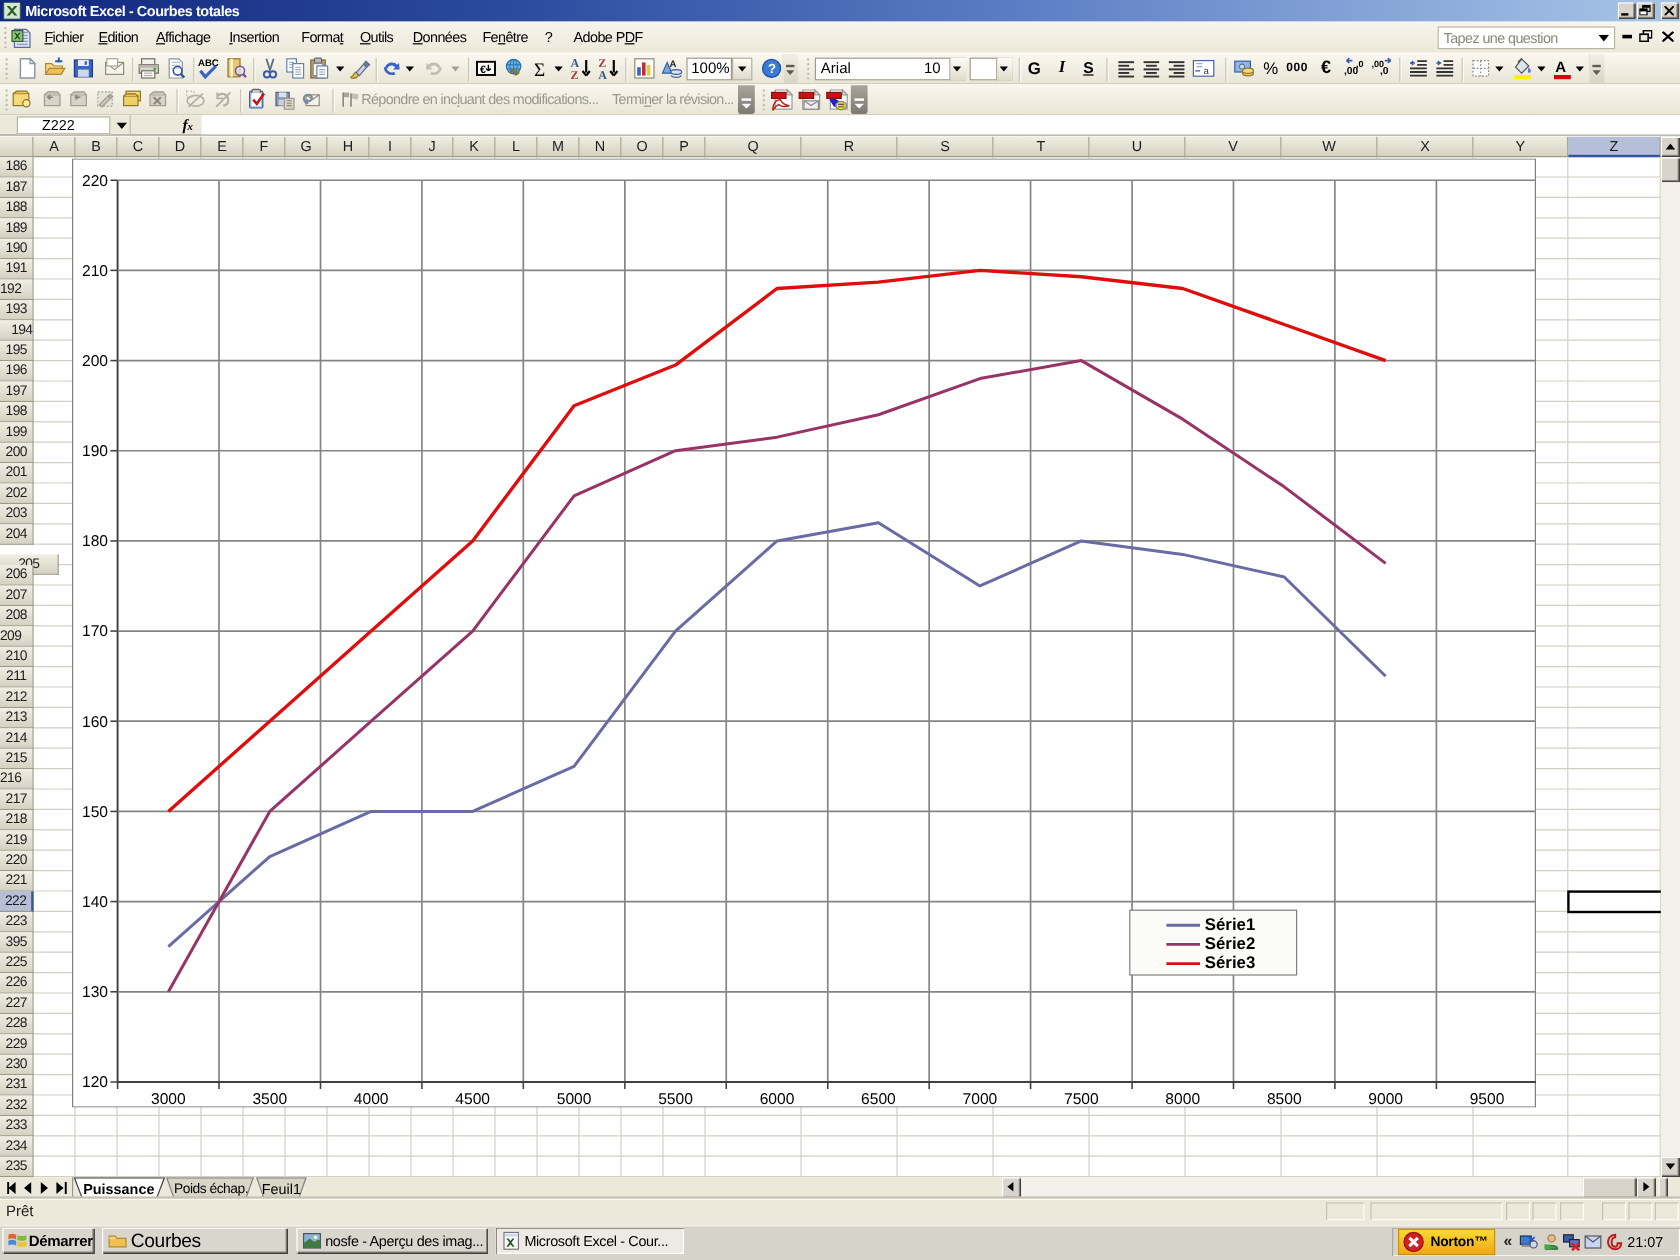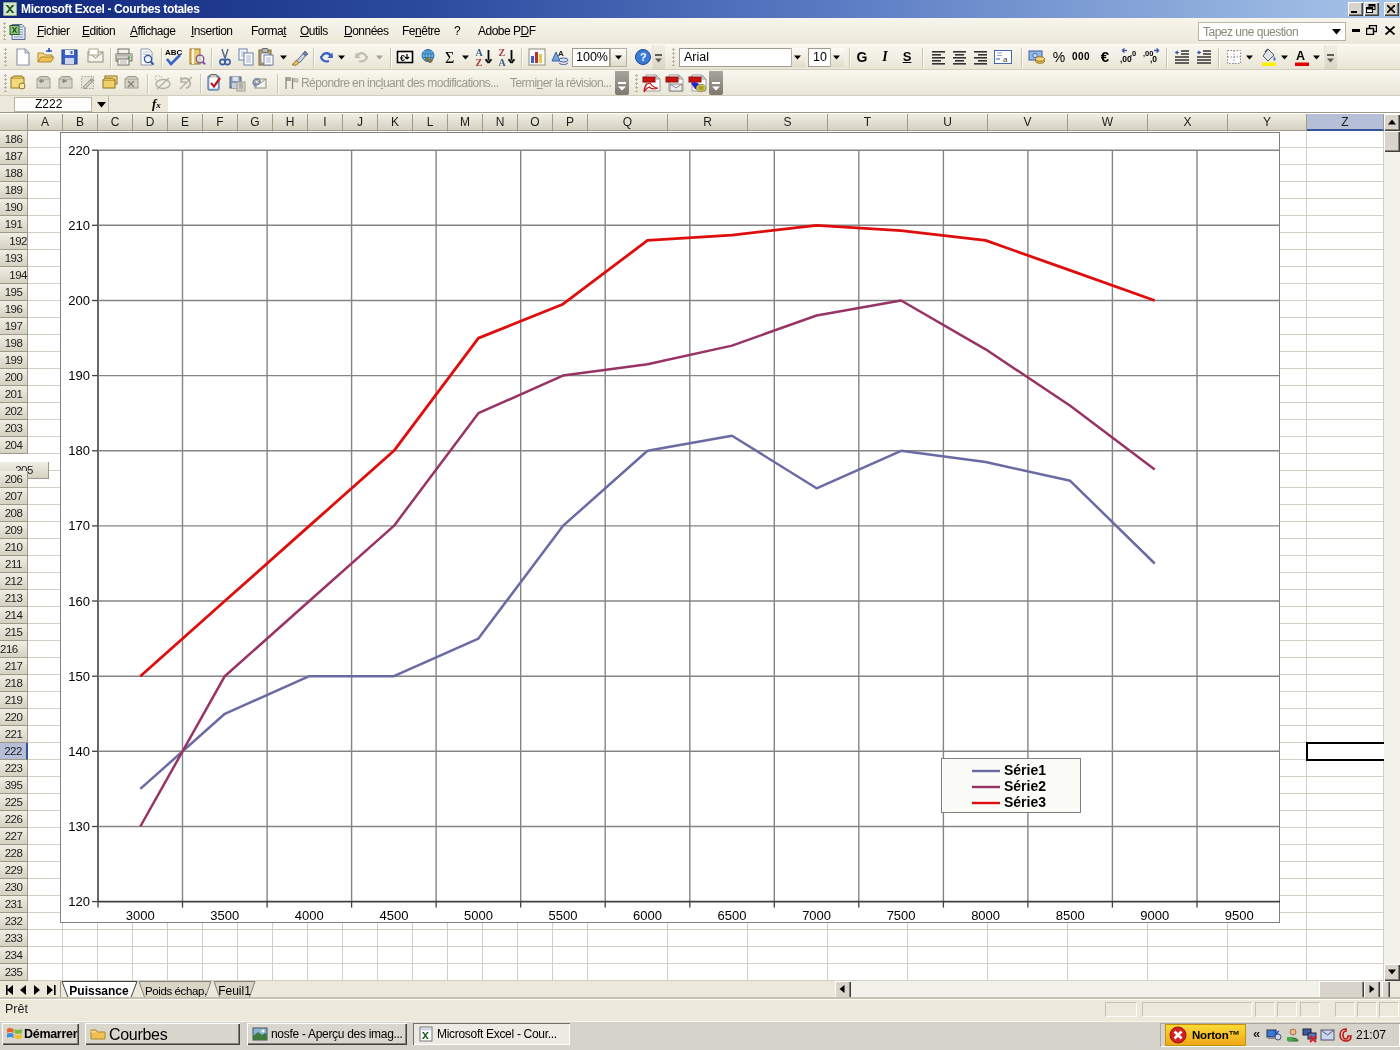--- a/index.html
+++ b/index.html
@@ -223,21 +223,21 @@
     <path d="M0 0.5 H7 L3.5 4.5 Z" fill="#5f5d50"></path>
   </svg>
 <div class="a handle" style="left:672px;top:48px;height:18px"></div>
 <div class="a" style="left:679px;top:48px;width:126px;height:19px;background:#fff;border:1px solid #9f9c8b"></div>
 <div class="a" style="left:684px;top:48px;height:19px;line-height:19px;font-size:12.5px">Arial</div>
 <div class="a" style="left:791px;top:48px;width:14px;height:19px;background:linear-gradient(#fdfcf7,#dfdccb);border-left:1px solid #b5b1a0"></div>
 <svg class="a" style="left:794px;top:55px" width="7" height="5" viewBox="0 0 7 5">
     <path d="M0 0.5 H7 L3.5 4.5 Z" fill="#000"></path>
   </svg>
 <div class="a" style="left:808px;top:48px;width:36px;height:19px;background:#fff;border:1px solid #9f9c8b"></div>
-<div class="a" style="left:813px;top:48px;height:19px;line-height:19px;font-size:12.5px">10</div>
+<div class="a" style="left:770px;top:48px;height:19px;line-height:19px;font-size:12.5px">10</div>
 <div class="a" style="left:830px;top:48px;width:14px;height:19px;background:linear-gradient(#fdfcf7,#dfdccb);border-left:1px solid #b5b1a0"></div>
 <svg class="a" style="left:833px;top:55px" width="7" height="5" viewBox="0 0 7 5">
     <path d="M0 0.5 H7 L3.5 4.5 Z" fill="#000"></path>
   </svg>
 <div class="a sep" style="left:849px;top:48px;height:20px"></div>
 <div class="a" style="left:855px;top:44px;width:14px;height:26px;line-height:26px;font-weight:bold;font-size:14px;text-align:center">G</div>
 <div class="a" style="left:878px;top:44px;width:14px;height:26px;line-height:26px;font-style:italic;font-weight:bold;font-size:14px;text-align:center;font-family:'Liberation Serif',serif">I</div>
 <div class="a" style="left:900px;top:44px;width:14px;height:26px;line-height:26px;font-weight:bold;font-size:13px;text-align:center;text-decoration:underline">S</div>
 <div class="a sep" style="left:922px;top:48px;height:20px"></div>
 <svg class="a" style="left:929px;top:47px" width="20" height="20" viewBox="0 0 20 20">
@@ -544,38 +544,38 @@
     <line x1="28" y1="815.5" x2="1384" y2="815.5" stroke="#d2cfc4"></line>
     <line x1="28" y1="832.5" x2="1384" y2="832.5" stroke="#d2cfc4"></line>
     <line x1="28" y1="849.5" x2="1384" y2="849.5" stroke="#d2cfc4"></line>
   </svg>
 <div class="a" style="left:0;top:131px;width:28px;height:17px;background:linear-gradient(#f0eee3,#d5d2c2);border-right:1px solid #9d9a89;border-bottom:1px solid #9d9a89;text-align:center;line-height:16px;font-size:11.5px;letter-spacing:-0.5px;color:#1c1c1c">186</div>
 <div class="a" style="left:0;top:148px;width:28px;height:17px;background:linear-gradient(#f0eee3,#d5d2c2);border-right:1px solid #9d9a89;border-bottom:1px solid #9d9a89;text-align:center;line-height:16px;font-size:11.5px;letter-spacing:-0.5px;color:#1c1c1c">187</div>
 <div class="a" style="left:0;top:165px;width:28px;height:17px;background:linear-gradient(#f0eee3,#d5d2c2);border-right:1px solid #9d9a89;border-bottom:1px solid #9d9a89;text-align:center;line-height:16px;font-size:11.5px;letter-spacing:-0.5px;color:#1c1c1c">188</div>
 <div class="a" style="left:0;top:182px;width:28px;height:17px;background:linear-gradient(#f0eee3,#d5d2c2);border-right:1px solid #9d9a89;border-bottom:1px solid #9d9a89;text-align:center;line-height:16px;font-size:11.5px;letter-spacing:-0.5px;color:#1c1c1c">189</div>
 <div class="a" style="left:0;top:199px;width:28px;height:17px;background:linear-gradient(#f0eee3,#d5d2c2);border-right:1px solid #9d9a89;border-bottom:1px solid #9d9a89;text-align:center;line-height:16px;font-size:11.5px;letter-spacing:-0.5px;color:#1c1c1c">190</div>
 <div class="a" style="left:0;top:216px;width:28px;height:17px;background:linear-gradient(#f0eee3,#d5d2c2);border-right:1px solid #9d9a89;border-bottom:1px solid #9d9a89;text-align:center;line-height:16px;font-size:11.5px;letter-spacing:-0.5px;color:#1c1c1c">191</div>
-<div class="a" style="left:0;top:233px;width:28px;height:17px;background:linear-gradient(#f0eee3,#d5d2c2);border-right:1px solid #9d9a89;border-bottom:1px solid #9d9a89;text-align:right;line-height:16px;font-size:11.5px;letter-spacing:-0.5px;color:#1c1c1c">192</div>
+<div class="a" style="left:0;top:233px;width:28px;height:17px;background:linear-gradient(#f0eee3,#d5d2c2);border-right:1px solid #9d9a89;border-bottom:1px solid #9d9a89;text-align:left;line-height:16px;font-size:11.5px;letter-spacing:-0.5px;color:#1c1c1c">192</div>
 <div class="a" style="left:0;top:250px;width:28px;height:17px;background:linear-gradient(#f0eee3,#d5d2c2);border-right:1px solid #9d9a89;border-bottom:1px solid #9d9a89;text-align:center;line-height:16px;font-size:11.5px;letter-spacing:-0.5px;color:#1c1c1c">193</div>
 <div class="a" style="left:0;top:267px;width:28px;height:17px;background:linear-gradient(#f0eee3,#d5d2c2);border-right:1px solid #9d9a89;border-bottom:1px solid #9d9a89;text-align:right;line-height:16px;font-size:11.5px;letter-spacing:-0.5px;color:#1c1c1c">194</div>
 <div class="a" style="left:0;top:284px;width:28px;height:17px;background:linear-gradient(#f0eee3,#d5d2c2);border-right:1px solid #9d9a89;border-bottom:1px solid #9d9a89;text-align:center;line-height:16px;font-size:11.5px;letter-spacing:-0.5px;color:#1c1c1c">195</div>
 <div class="a" style="left:0;top:301px;width:28px;height:17px;background:linear-gradient(#f0eee3,#d5d2c2);border-right:1px solid #9d9a89;border-bottom:1px solid #9d9a89;text-align:center;line-height:16px;font-size:11.5px;letter-spacing:-0.5px;color:#1c1c1c">196</div>
 <div class="a" style="left:0;top:318px;width:28px;height:17px;background:linear-gradient(#f0eee3,#d5d2c2);border-right:1px solid #9d9a89;border-bottom:1px solid #9d9a89;text-align:center;line-height:16px;font-size:11.5px;letter-spacing:-0.5px;color:#1c1c1c">197</div>
 <div class="a" style="left:0;top:335px;width:28px;height:17px;background:linear-gradient(#f0eee3,#d5d2c2);border-right:1px solid #9d9a89;border-bottom:1px solid #9d9a89;text-align:center;line-height:16px;font-size:11.5px;letter-spacing:-0.5px;color:#1c1c1c">198</div>
 <div class="a" style="left:0;top:352px;width:28px;height:17px;background:linear-gradient(#f0eee3,#d5d2c2);border-right:1px solid #9d9a89;border-bottom:1px solid #9d9a89;text-align:center;line-height:16px;font-size:11.5px;letter-spacing:-0.5px;color:#1c1c1c">199</div>
 <div class="a" style="left:0;top:369px;width:28px;height:17px;background:linear-gradient(#f0eee3,#d5d2c2);border-right:1px solid #9d9a89;border-bottom:1px solid #9d9a89;text-align:center;line-height:16px;font-size:11.5px;letter-spacing:-0.5px;color:#1c1c1c">200</div>
 <div class="a" style="left:0;top:386px;width:28px;height:17px;background:linear-gradient(#f0eee3,#d5d2c2);border-right:1px solid #9d9a89;border-bottom:1px solid #9d9a89;text-align:center;line-height:16px;font-size:11.5px;letter-spacing:-0.5px;color:#1c1c1c">201</div>
 <div class="a" style="left:0;top:403px;width:28px;height:17px;background:linear-gradient(#f0eee3,#d5d2c2);border-right:1px solid #9d9a89;border-bottom:1px solid #9d9a89;text-align:center;line-height:16px;font-size:11.5px;letter-spacing:-0.5px;color:#1c1c1c">202</div>
 <div class="a" style="left:0;top:420px;width:28px;height:17px;background:linear-gradient(#f0eee3,#d5d2c2);border-right:1px solid #9d9a89;border-bottom:1px solid #9d9a89;text-align:center;line-height:16px;font-size:11.5px;letter-spacing:-0.5px;color:#1c1c1c">203</div>
 <div class="a" style="left:0;top:437px;width:28px;height:17px;background:linear-gradient(#f0eee3,#d5d2c2);border-right:1px solid #9d9a89;border-bottom:1px solid #9d9a89;text-align:center;line-height:16px;font-size:11.5px;letter-spacing:-0.5px;color:#1c1c1c">204</div>
 <div class="a" style="left:0;top:462px;width:49px;height:17px;background:linear-gradient(#f0eee3,#d5d2c2);border-right:1px solid #9d9a89;border-bottom:1px solid #9d9a89;text-align:center;line-height:16px;font-size:11.5px;letter-spacing:-0.5px;color:#1c1c1c">205</div>
 <div class="a" style="left:0;top:471px;width:28px;height:17px;background:linear-gradient(#f0eee3,#d5d2c2);border-right:1px solid #9d9a89;border-bottom:1px solid #9d9a89;text-align:center;line-height:16px;font-size:11.5px;letter-spacing:-0.5px;color:#1c1c1c">206</div>
 <div class="a" style="left:0;top:488px;width:28px;height:17px;background:linear-gradient(#f0eee3,#d5d2c2);border-right:1px solid #9d9a89;border-bottom:1px solid #9d9a89;text-align:center;line-height:16px;font-size:11.5px;letter-spacing:-0.5px;color:#1c1c1c">207</div>
 <div class="a" style="left:0;top:505px;width:28px;height:17px;background:linear-gradient(#f0eee3,#d5d2c2);border-right:1px solid #9d9a89;border-bottom:1px solid #9d9a89;text-align:center;line-height:16px;font-size:11.5px;letter-spacing:-0.5px;color:#1c1c1c">208</div>
-<div class="a" style="left:0;top:522px;width:28px;height:17px;background:linear-gradient(#f0eee3,#d5d2c2);border-right:1px solid #9d9a89;border-bottom:1px solid #9d9a89;text-align:center;line-height:16px;font-size:11.5px;letter-spacing:-0.5px;color:#1c1c1c">209</div>
+<div class="a" style="left:0;top:522px;width:28px;height:17px;background:linear-gradient(#f0eee3,#d5d2c2);border-right:1px solid #9d9a89;border-bottom:1px solid #9d9a89;text-align:left;line-height:16px;font-size:11.5px;letter-spacing:-0.5px;color:#1c1c1c">209</div>
 <div class="a" style="left:0;top:539px;width:28px;height:17px;background:linear-gradient(#f0eee3,#d5d2c2);border-right:1px solid #9d9a89;border-bottom:1px solid #9d9a89;text-align:center;line-height:16px;font-size:11.5px;letter-spacing:-0.5px;color:#1c1c1c">210</div>
 <div class="a" style="left:0;top:556px;width:28px;height:17px;background:linear-gradient(#f0eee3,#d5d2c2);border-right:1px solid #9d9a89;border-bottom:1px solid #9d9a89;text-align:center;line-height:16px;font-size:11.5px;letter-spacing:-0.5px;color:#1c1c1c">211</div>
 <div class="a" style="left:0;top:573px;width:28px;height:17px;background:linear-gradient(#f0eee3,#d5d2c2);border-right:1px solid #9d9a89;border-bottom:1px solid #9d9a89;text-align:center;line-height:16px;font-size:11.5px;letter-spacing:-0.5px;color:#1c1c1c">212</div>
 <div class="a" style="left:0;top:590px;width:28px;height:17px;background:linear-gradient(#f0eee3,#d5d2c2);border-right:1px solid #9d9a89;border-bottom:1px solid #9d9a89;text-align:center;line-height:16px;font-size:11.5px;letter-spacing:-0.5px;color:#1c1c1c">213</div>
 <div class="a" style="left:0;top:607px;width:28px;height:17px;background:linear-gradient(#f0eee3,#d5d2c2);border-right:1px solid #9d9a89;border-bottom:1px solid #9d9a89;text-align:center;line-height:16px;font-size:11.5px;letter-spacing:-0.5px;color:#1c1c1c">214</div>
 <div class="a" style="left:0;top:624px;width:28px;height:17px;background:linear-gradient(#f0eee3,#d5d2c2);border-right:1px solid #9d9a89;border-bottom:1px solid #9d9a89;text-align:center;line-height:16px;font-size:11.5px;letter-spacing:-0.5px;color:#1c1c1c">215</div>
 <div class="a" style="left:0;top:641px;width:28px;height:17px;background:linear-gradient(#f0eee3,#d5d2c2);border-right:1px solid #9d9a89;border-bottom:1px solid #9d9a89;text-align:left;line-height:16px;font-size:11.5px;letter-spacing:-0.5px;color:#1c1c1c">216</div>
 <div class="a" style="left:0;top:658px;width:28px;height:17px;background:linear-gradient(#f0eee3,#d5d2c2);border-right:1px solid #9d9a89;border-bottom:1px solid #9d9a89;text-align:center;line-height:16px;font-size:11.5px;letter-spacing:-0.5px;color:#1c1c1c">217</div>
 <div class="a" style="left:0;top:675px;width:28px;height:17px;background:linear-gradient(#f0eee3,#d5d2c2);border-right:1px solid #9d9a89;border-bottom:1px solid #9d9a89;text-align:center;line-height:16px;font-size:11.5px;letter-spacing:-0.5px;color:#1c1c1c">218</div>
 <div class="a" style="left:0;top:692px;width:28px;height:17px;background:linear-gradient(#f0eee3,#d5d2c2);border-right:1px solid #9d9a89;border-bottom:1px solid #9d9a89;text-align:center;line-height:16px;font-size:11.5px;letter-spacing:-0.5px;color:#1c1c1c">219</div>

